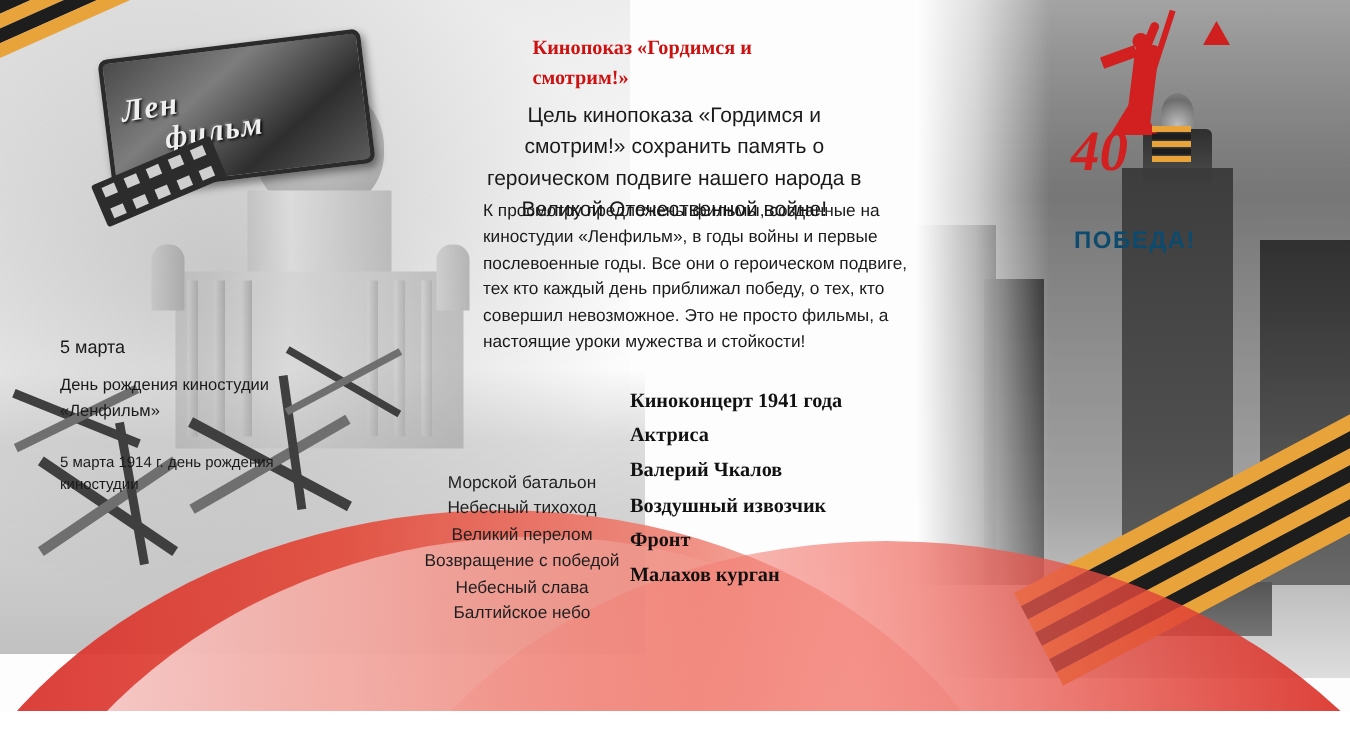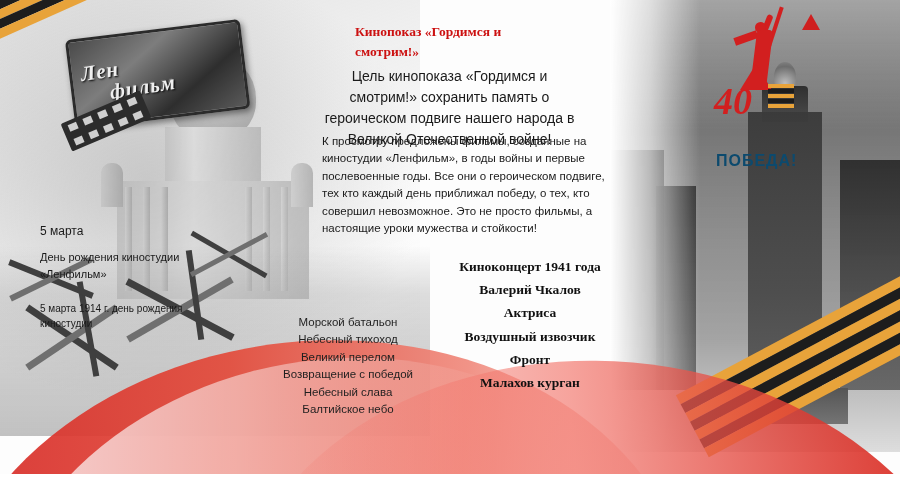--- a/index.html
+++ b/index.html
@@ -352,21 +352,21 @@
   .films-right {
     position: absolute;
     left: 420px; top: 255px;
     width: 220px;
     font-family: "Liberation Serif", serif;
     font-weight: bold;
     font-size: 13.5px;
     line-height: 1.72;
     color: #111;
   }
-  .films-right div { white-space: nowrap; text-align: center; }
+  .films-right div { white-space: nowrap; }
 </style>
 </head>
 <body>
 
 <div id="poster">
 
   <div class="bg-photo-left">
     <div class="cathedral">
       <div class="cath-dome"></div>
       <div class="cath-drum"></div>
@@ -489,20 +489,20 @@
     <div>Морской батальон</div>
     <div>Небесный тихоход</div>
     <div>Великий перелом</div>
     <div>Возвращение с победой</div>
     <div>Небесный слава</div>
     <div>Балтийское небо</div>
   </div>
 
   <div class="films-right">
     <div>Киноконцерт 1941 года</div>
+    <div>Актриса</div>
     <div>Валерий Чкалов</div>
-    <div>Актриса</div>
     <div>Воздушный извозчик</div>
     <div>Фронт</div>
     <div>Малахов курган</div>
   </div>
 
 </div>
 
 </body></html>

